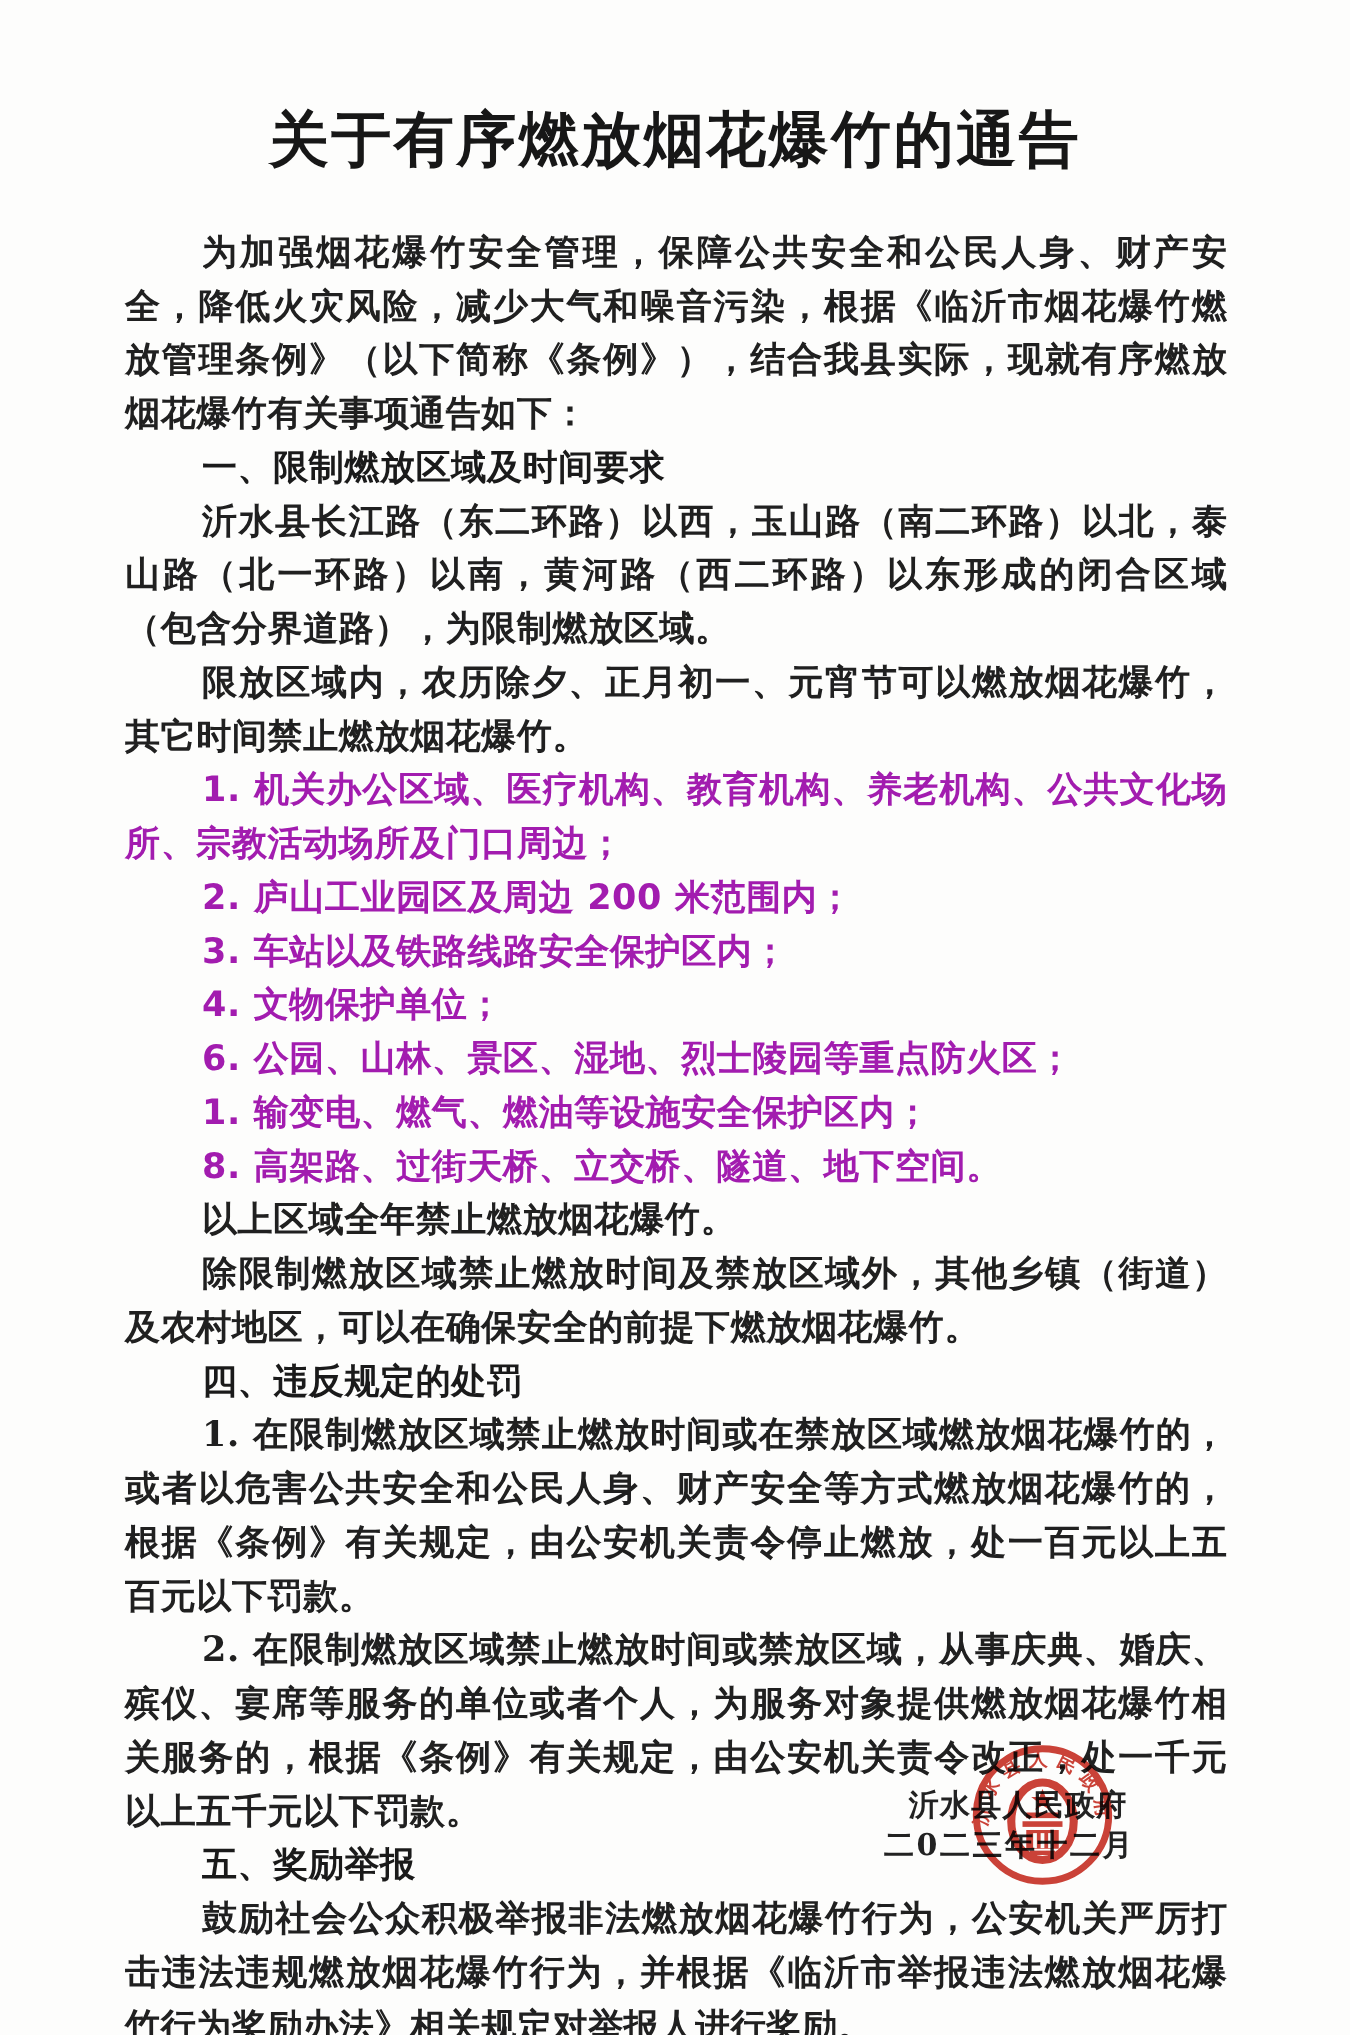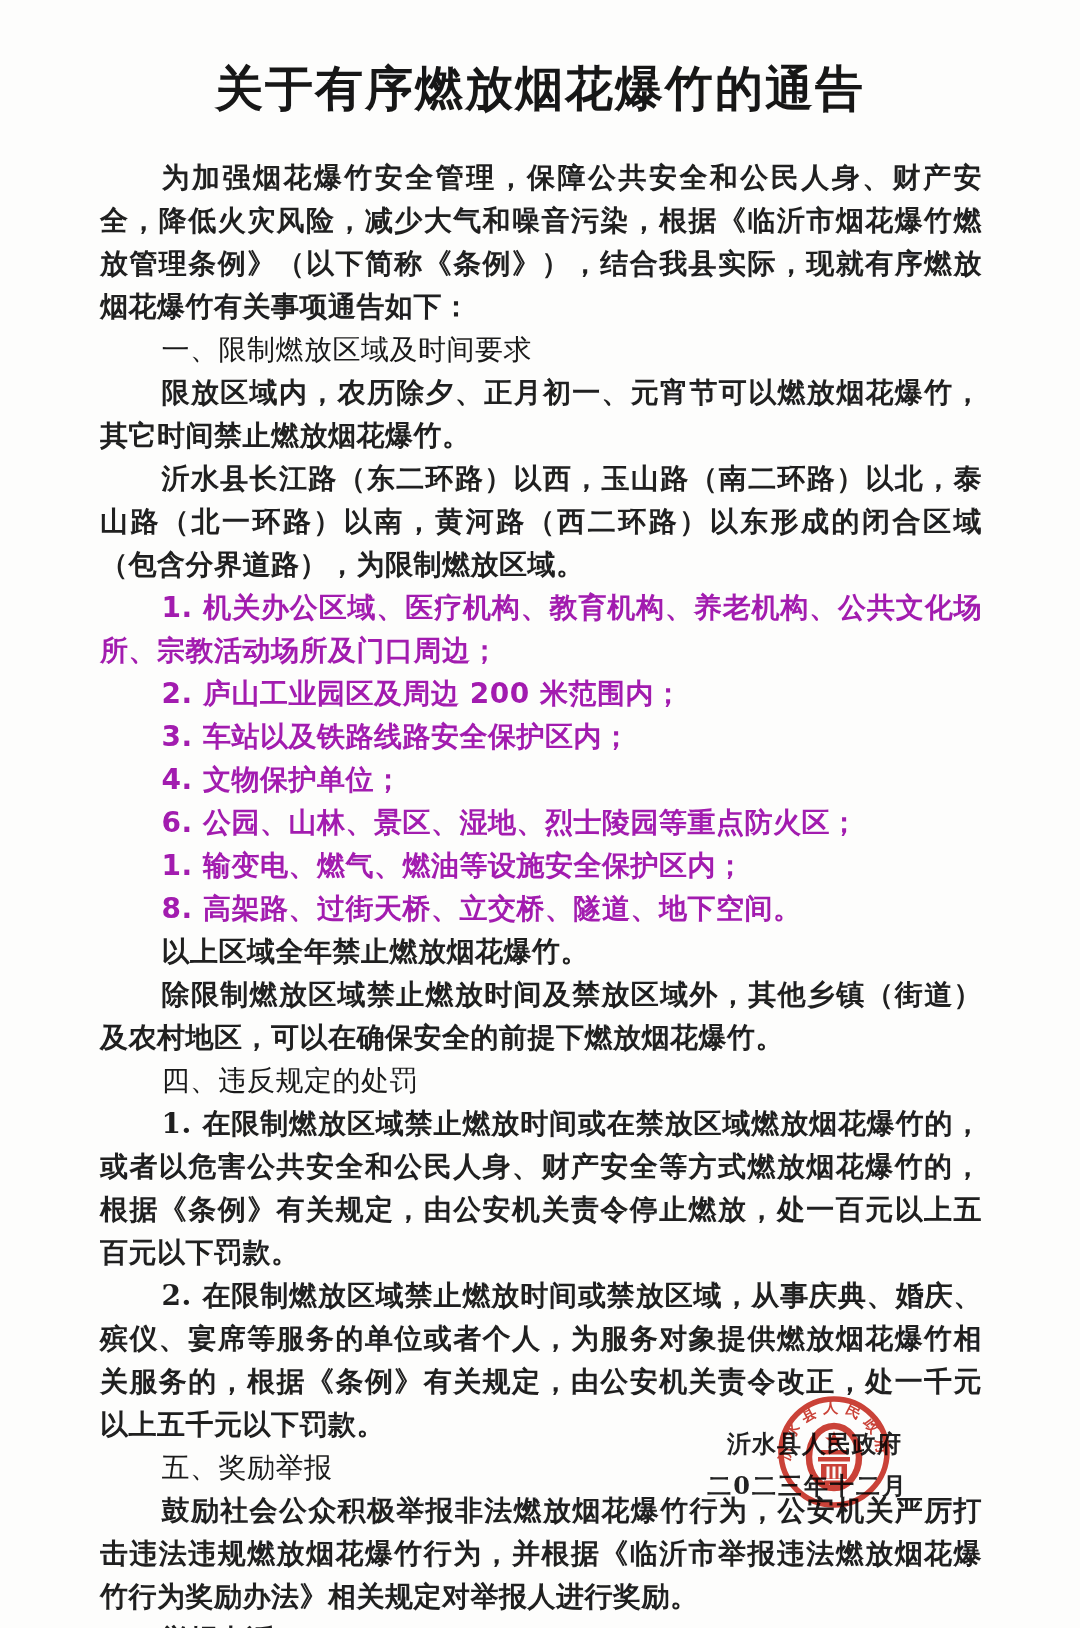--- a/index.html
+++ b/index.html
@@ -11,59 +11,59 @@
     -webkit-font-smoothing:antialiased;
   }
   .page{
     position:relative;
     width:1080px;height:1628px;
     background:#fdfdfc;
     overflow:hidden;
   }
   .doc-title{
     margin:0;
-    padding-top:60px;
+    padding-top:84px;
     text-align:center;
     font-size:48px;
     line-height:56px;
     font-weight:900;
     letter-spacing:2px;
     color:#171717;
   }
   .content{
     width:882px;
     margin-left:100px;
     margin-top:40px;
     font-size:28px;
     line-height:43px;
     text-align:justify;
     letter-spacing:0.5px;
   }
   .content p{margin:0;text-indent:2.2em;}
   .para{font-weight:700;color:#202020;}
   .heading{
     font-family:"DejaVu Sans","Liberation Sans",sans-serif;
-    font-weight:400;color:#1a1a1a;
+    font-weight:700;color:#1a1a1a;
   }
   .list-item{
     font-family:"DejaVu Sans","Liberation Sans",sans-serif;
     font-weight:700;color:#a21caf;
   }
   .signature{
     position:absolute;
     top:1428px;
     right:172px;
     text-align:right;
     font-size:24px;
     font-weight:700;
     line-height:32px;
     color:#222;
   }
   .signature .issuer{padding-right:6px;letter-spacing:1px;}
-  .signature .date{margin-top:10px;letter-spacing:2px;}
+  .signature .date{margin-top:0;letter-spacing:2px;}
   .stamp{
     position:absolute;
     left:777px;
     top:1395px;
     width:114px;
     height:114px;
     opacity:0.88;
     mix-blend-mode:multiply;
     filter:blur(0.4px);
     pointer-events:none;
@@ -72,22 +72,22 @@
 </head>
 <body>
 
 <div class="page">
 
   <h1 class="doc-title">关于有序燃放烟花爆竹的通告</h1>
 
   <div class="content">
     <p class="para">为加强烟花爆竹安全管理，保障公共安全和公民人身、财产安全，降低火灾风险，减少大气和噪音污染，根据《临沂市烟花爆竹燃放管理条例》（以下简称《条例》），结合我县实际，现就有序燃放烟花爆竹有关事项通告如下：</p>
     <p class="heading">一、限制燃放区域及时间要求</p>
+    <p class="para">沂水县长江路（东二环路）以西，玉山路（南二环路）以北，泰山路（北一环路）以南，黄河路（西二环路）以东形成的闭合区域（包含分界道路），为限制燃放区域。</p>
     <p class="para">限放区域内，农历除夕、正月初一、元宵节可以燃放烟花爆竹，其它时间禁止燃放烟花爆竹。</p>
-    <p class="para">沂水县长江路（东二环路）以西，玉山路（南二环路）以北，泰山路（北一环路）以南，黄河路（西二环路）以东形成的闭合区域（包含分界道路），为限制燃放区域。</p>
     <p class="list-item">1. 机关办公区域、医疗机构、教育机构、养老机构、公共文化场所、宗教活动场所及门口周边；</p>
     <p class="list-item">2. 庐山工业园区及周边 200 米范围内；</p>
     <p class="list-item">3. 车站以及铁路线路安全保护区内；</p>
     <p class="list-item">4. 文物保护单位；</p>
     <p class="list-item">6. 公园、山林、景区、湿地、烈士陵园等重点防火区；</p>
     <p class="list-item">1. 输变电、燃气、燃油等设施安全保护区内；</p>
     <p class="list-item">8. 高架路、过街天桥、立交桥、隧道、地下空间。</p>
     <p class="para">以上区域全年禁止燃放烟花爆竹。</p>
     <p class="para">除限制燃放区域禁止燃放时间及禁放区域外，其他乡镇（街道）及农村地区，可以在确保安全的前提下燃放烟花爆竹。</p>
     <p class="heading">四、违反规定的处罚</p>

